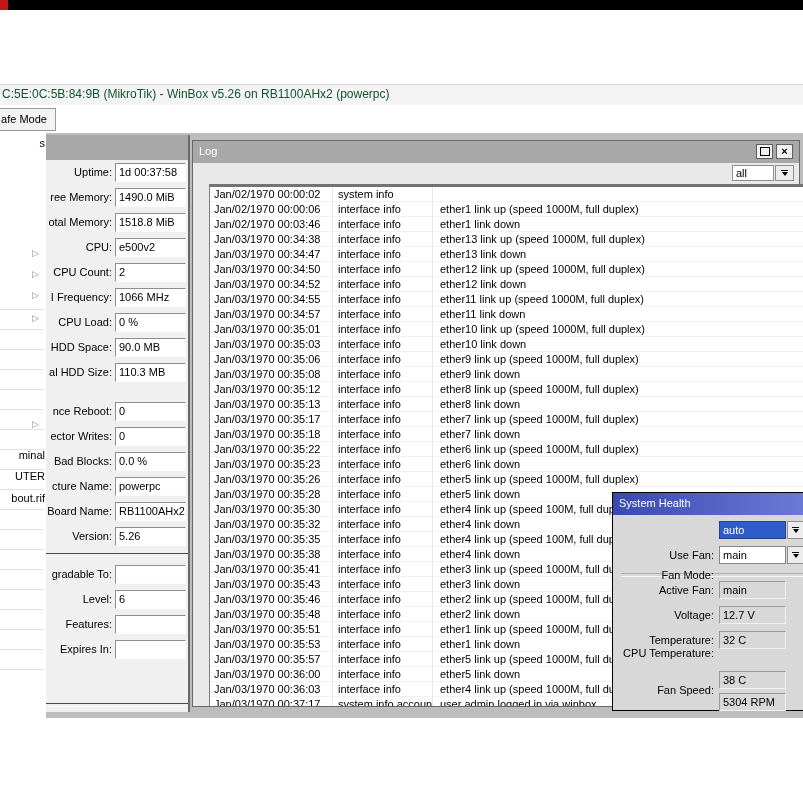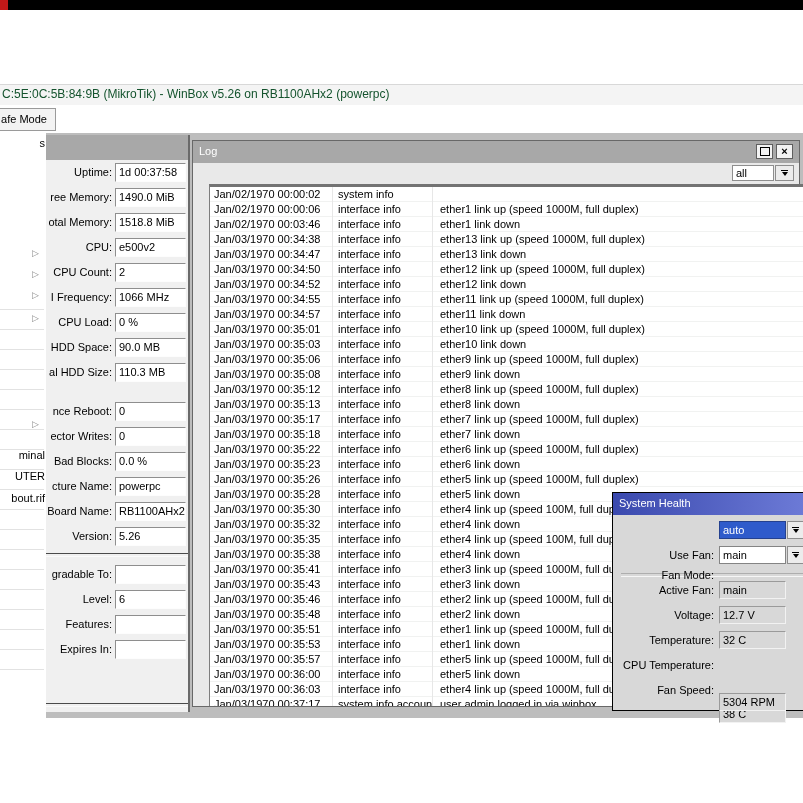--- a/index.html
+++ b/index.html
@@ -372,20 +372,20 @@
             <div class="dd-bar"></div>
             <div class="dd-tri"></div>
           </div>
         </div>
         <div class="h-label" style="top: 91px;">Active Fan:</div>
         <div class="h-box h-read" style="top: 88px;">main</div>
         <div class="h-label" style="top: 116px;">Voltage:</div>
         <div class="h-box h-read" style="top: 113px;">12.7 V</div>
         <div class="h-label" style="top: 141px;">Temperature:</div>
         <div class="h-box h-read" style="top: 138px;">32 C</div>
-        <div class="h-label" style="top: 166px;">CPU Temperature:</div>
-        <div class="h-box h-read" style="top: 178px; margin-top: 34px;">38 C</div>
+        <div class="h-label" style="top: 154px;">CPU Temperature:</div>
+        <div class="h-box h-read" style="top: 178px;">38 C</div>
         <div class="h-label" style="top: 191px;">Fan Speed:</div>
         <div class="h-box h-read" style="top: 200px;">5304 RPM</div>
       </div>
   </div>
 
 </div>
 
 </body></html>

